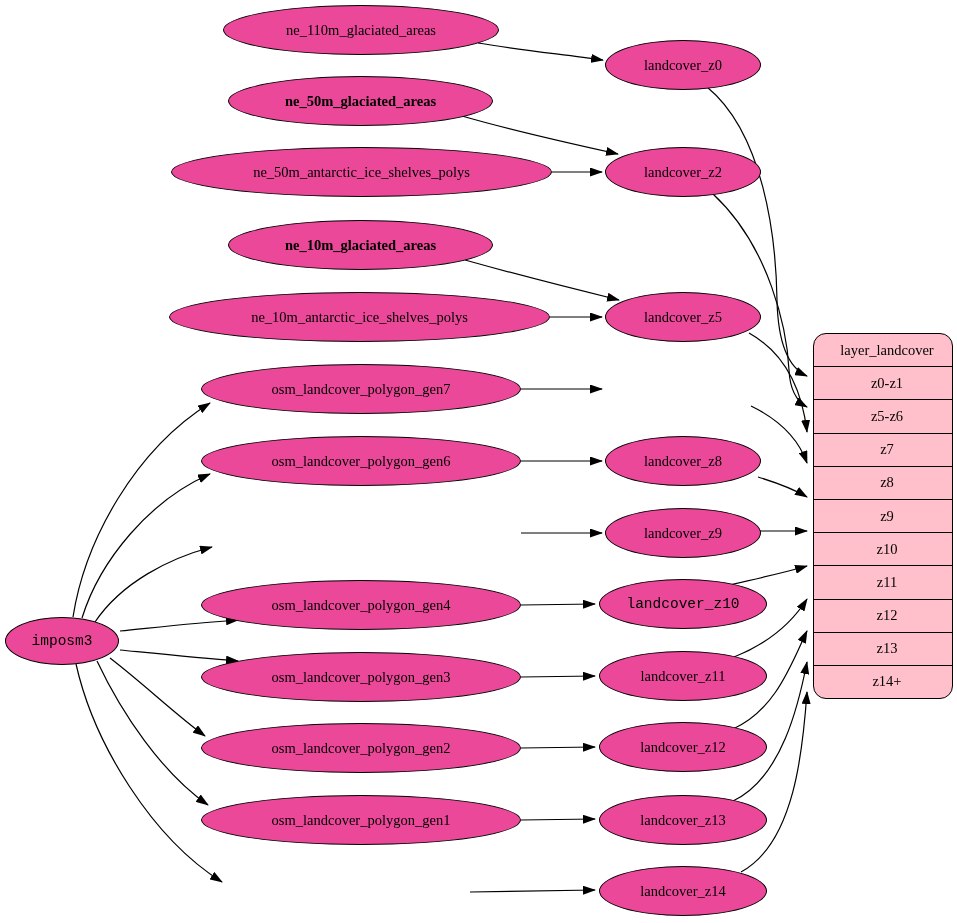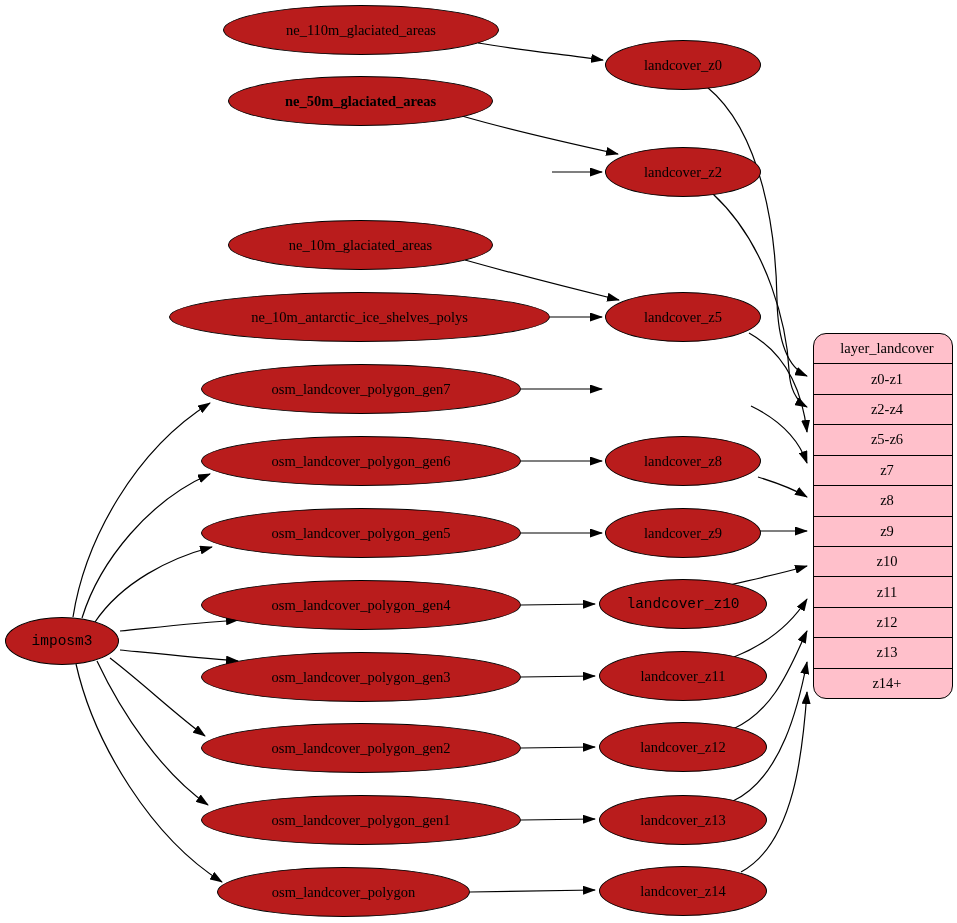--- a/index.html
+++ b/index.html
@@ -18,21 +18,21 @@
     width: 957px; height: 923px;
   }
   .node {
     position: absolute;
     display: flex;
     align-items: center;
     justify-content: center;
     box-sizing: border-box;
     border: 1.3px solid #000000;
     border-radius: 50%;
-    background: #b91c1c;
+    background: #ec4899;
     font-size: 14.5px;
     white-space: nowrap;
     text-align: center;
   }
   .record {
     position: absolute;
     display: flex;
     flex-direction: column;
     box-sizing: border-box;
     border: 1.4px solid #000000;
@@ -104,49 +104,46 @@
   <div class="node" style="left:5px; top:617px; width:114px; height:48px;font-family:Liberation Mono, monospace;">
     <span>imposm3</span>
   </div>
 
   <div class="node" style="left:223px; top:5px; width:276px; height:50px;">
     <span>ne_110m_glaciated_areas</span>
   </div>
   <div class="node" style="left:228px; top:76px; width:265px; height:50px;font-weight:bold;">
     <span>ne_50m_glaciated_areas</span>
   </div>
-  <div class="node" style="left:228px; top:220px; width:265px; height:50px;">
+  <div class="node" style="left:171px; top:147px; width:381px; height:50px;">
+    <span>ne_50m_antarctic_ice_shelves_polys</span>
+  </div>
+  <div class="node" style="left:228px; top:220px; width:265px; height:50px;font-weight:bold;">
     <span>ne_10m_glaciated_areas</span>
   </div>
   <div class="node" style="left:169px; top:292px; width:381px; height:50px;">
     <span>ne_10m_antarctic_ice_shelves_polys</span>
   </div>
   <div class="node" style="left:201px; top:364px; width:320px; height:50px;">
     <span>osm_landcover_polygon_gen7</span>
   </div>
   <div class="node" style="left:201px; top:436px; width:320px; height:50px;">
     <span>osm_landcover_polygon_gen6</span>
-  </div>
-  <div class="node" style="left:201px; top:508px; width:320px; height:50px;">
-    <span>osm_landcover_polygon_gen5</span>
   </div>
   <div class="node" style="left:201px; top:580px; width:320px; height:50px;">
     <span>osm_landcover_polygon_gen4</span>
   </div>
   <div class="node" style="left:201px; top:652px; width:320px; height:50px;">
     <span>osm_landcover_polygon_gen3</span>
   </div>
   <div class="node" style="left:201px; top:723px; width:320px; height:50px;">
     <span>osm_landcover_polygon_gen2</span>
   </div>
   <div class="node" style="left:201px; top:795px; width:320px; height:50px;">
     <span>osm_landcover_polygon_gen1</span>
-  </div>
-  <div class="node" style="left:217px; top:867px; width:253px; height:50px;">
-    <span>osm_landcover_polygon</span>
   </div>
 
   <div class="node" style="left:605px; top:40px; width:156px; height:50px;">
     <span>landcover_z0</span>
   </div>
   <div class="node" style="left:605px; top:147px; width:156px; height:50px;">
     <span>landcover_z2</span>
   </div>
   <div class="node" style="left:605px; top:292px; width:156px; height:50px;">
     <span>landcover_z5</span>
@@ -169,21 +166,20 @@
   <div class="node" style="left:599px; top:795px; width:168px; height:50px;align-items:center;">
     <span>landcover_z13</span>
   </div>
   <div class="node" style="left:599px; top:866px; width:168px; height:50px;">
     <span>landcover_z14</span>
   </div>
 
   <div class="record" style="left: 813px; top: 333px; width: 140px; height: 366px; background-color: rgb(255, 192, 203);">
     <div class="record-row">layer_landcover</div>
     <div class="record-row">z0-z1</div>
-    <div class="record-row">z2-z4</div>
     <div class="record-row">z5-z6</div>
     <div class="record-row">z7</div>
     <div class="record-row">z8</div>
     <div class="record-row">z9</div>
     <div class="record-row">z10</div>
     <div class="record-row">z11</div>
     <div class="record-row">z12</div>
     <div class="record-row">z13</div>
     <div class="record-row">z14+</div>
   </div>

